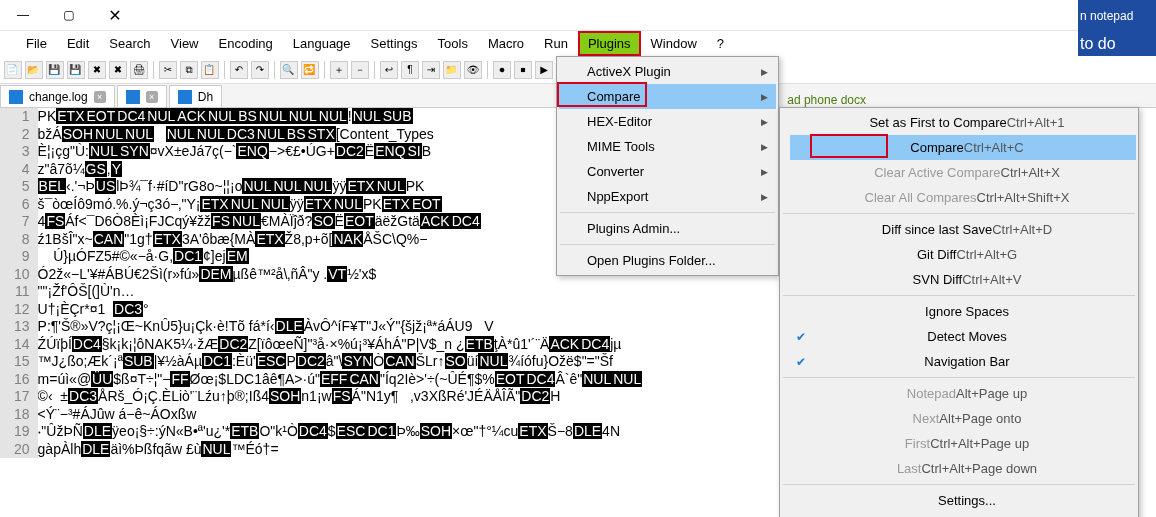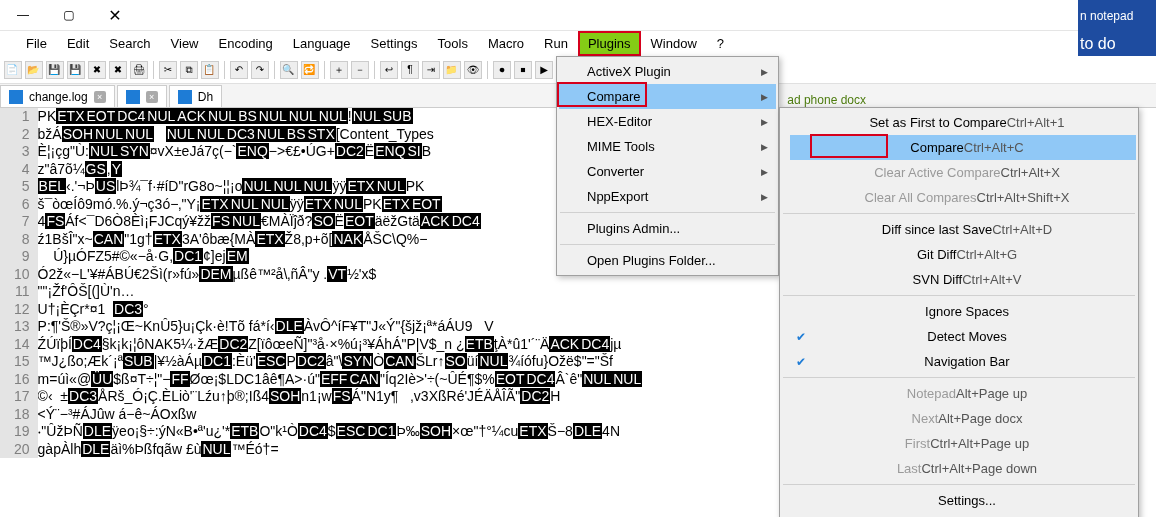--- a/index.html
+++ b/index.html
@@ -251,21 +251,21 @@
     <span>Navigation Bar</span>
       <span class="rh"></span>
   </div>
   <div class="sep"></div>
   <div class="row dis">
     <span>Notepad</span>
       <span class="rh">Alt+Page up</span>
   </div>
   <div class="row dis">
     <span>Next</span>
-      <span class="rh">Alt+Page docx</span>
+      <span class="rh">Alt+Page onto</span>
   </div>
   <div class="row dis">
     <span>First</span>
       <span class="rh">Ctrl+Alt+Page up</span>
   </div>
   <div class="row dis">
     <span>Last</span>
       <span class="rh">Ctrl+Alt+Page down</span>
   </div>
   <div class="sep"></div>

